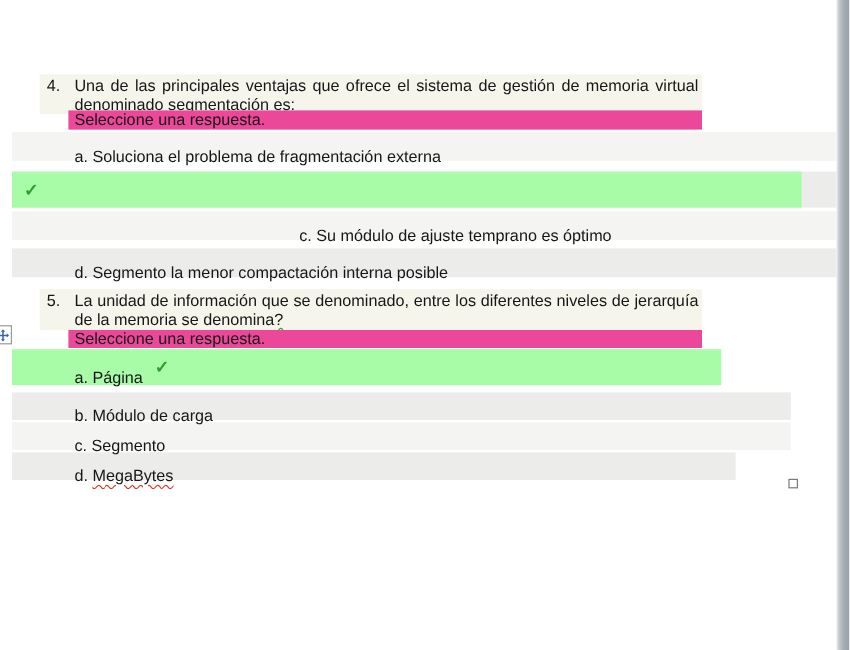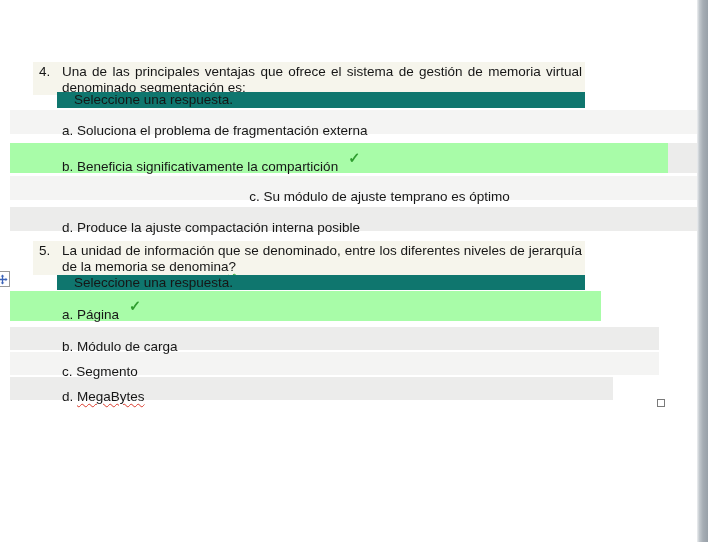--- a/index.html
+++ b/index.html
@@ -8,22 +8,22 @@
     background:#ffffff; font-family:"Liberation Sans", sans-serif; color:#161616;
   }
   .edge-bar {
     position:absolute; top:0; right:0; width:11px; height:542px;
     background:linear-gradient(to right,#edeff1 0%,#c2c8cd 22%,#a6adb4 55%,#98a0a8 100%);
   }
   .qblock { position:absolute; background:#f6f5ec; font-size:13.5px; line-height:15.5px; box-sizing:border-box; }
   .qnum  { position:absolute; left:6px; top:2px; }
   .qtext { display:block; padding:2px 3px 0 29px; text-align:justify; box-sizing:border-box; }
   .qselect {
-    position:absolute; background:#0f766e; font-size:13.5px; line-height:15px;
-    padding-left:17px; box-sizing:border-box; white-space:nowrap; overflow:hidden;
+    position:absolute; background:#ec4899; font-size:13.5px; line-height:15px;
+    padding-left:5px; box-sizing:border-box; white-space:nowrap; overflow:hidden;
   }
   .opt-row { position:absolute; left:10px; display:flex; align-items:center; box-sizing:border-box; }
   .row-light { background:#f4f4f3; }
   .row-dark  { background:#ececeb; }
   .row-green { background:#a8fca8; }
   .green-fill { position:absolute; left:0; top:0; bottom:0; background:#a8fca8; }
   .opt-label { margin-left:52px; font-size:13.5px; position:relative; z-index:1; white-space:nowrap;margin-top:16px; }
   .check { color:#2f9e2f; font-weight:bold; font-size:14.5px; margin-left:10px; position:relative; z-index:1; }
   .squiggle-red {
     text-decoration-line:underline; text-decoration-style:wavy;
@@ -56,30 +56,29 @@
   </div>
 
   <div class="qselect" style="left:57px; top:92px; width:528px; height:16px;">Seleccione una respuesta.</div>
 
   <div class="opt-row row-light" style="top:110px; width:687px; height:24px;">
     <span class="opt-label">a. Soluciona el problema de fragmentación externa</span>
   </div>
 
   <div class="opt-row row-dark" style="top:143px; width:687px; height:30px;">
     <div class="green-fill" style="width:658px;"></div>
-    <span class="opt-label">b. Beneficia significativamente la compartición</span>
     <span class="check">✓</span>
   </div>
 
   <div class="opt-row row-light" style="top:176px; width:687px; height:24px;justify-content:center;">
     <span class="opt-label">c. Su módulo de ajuste temprano es óptimo</span>
   </div>
 
   <div class="opt-row row-dark" style="top:207px; width:687px; height:24px;">
-    <span class="opt-label">d. Produce la ajuste compactación interna posible</span>
+    <span class="opt-label">d. Segmento la menor compactación interna posible</span>
   </div>
 
   <div class="qblock" style="left:33px; top:241px; width:552px; min-height:34px;">
     <span class="qnum">5.</span>
     <div class="qtext"><span>La unidad de información que se denominado, entre los diferentes niveles de jerarquía de la memoria se denomina</span><span class="squiggle-green">?</span></div>
   </div>
 
   <div class="qselect" style="left:57px; top:275px; width:528px; height:15px;">Seleccione una respuesta.</div>
 
   <div class="opt-row row-green" style="top:291px; width:591px; height:30px;">

